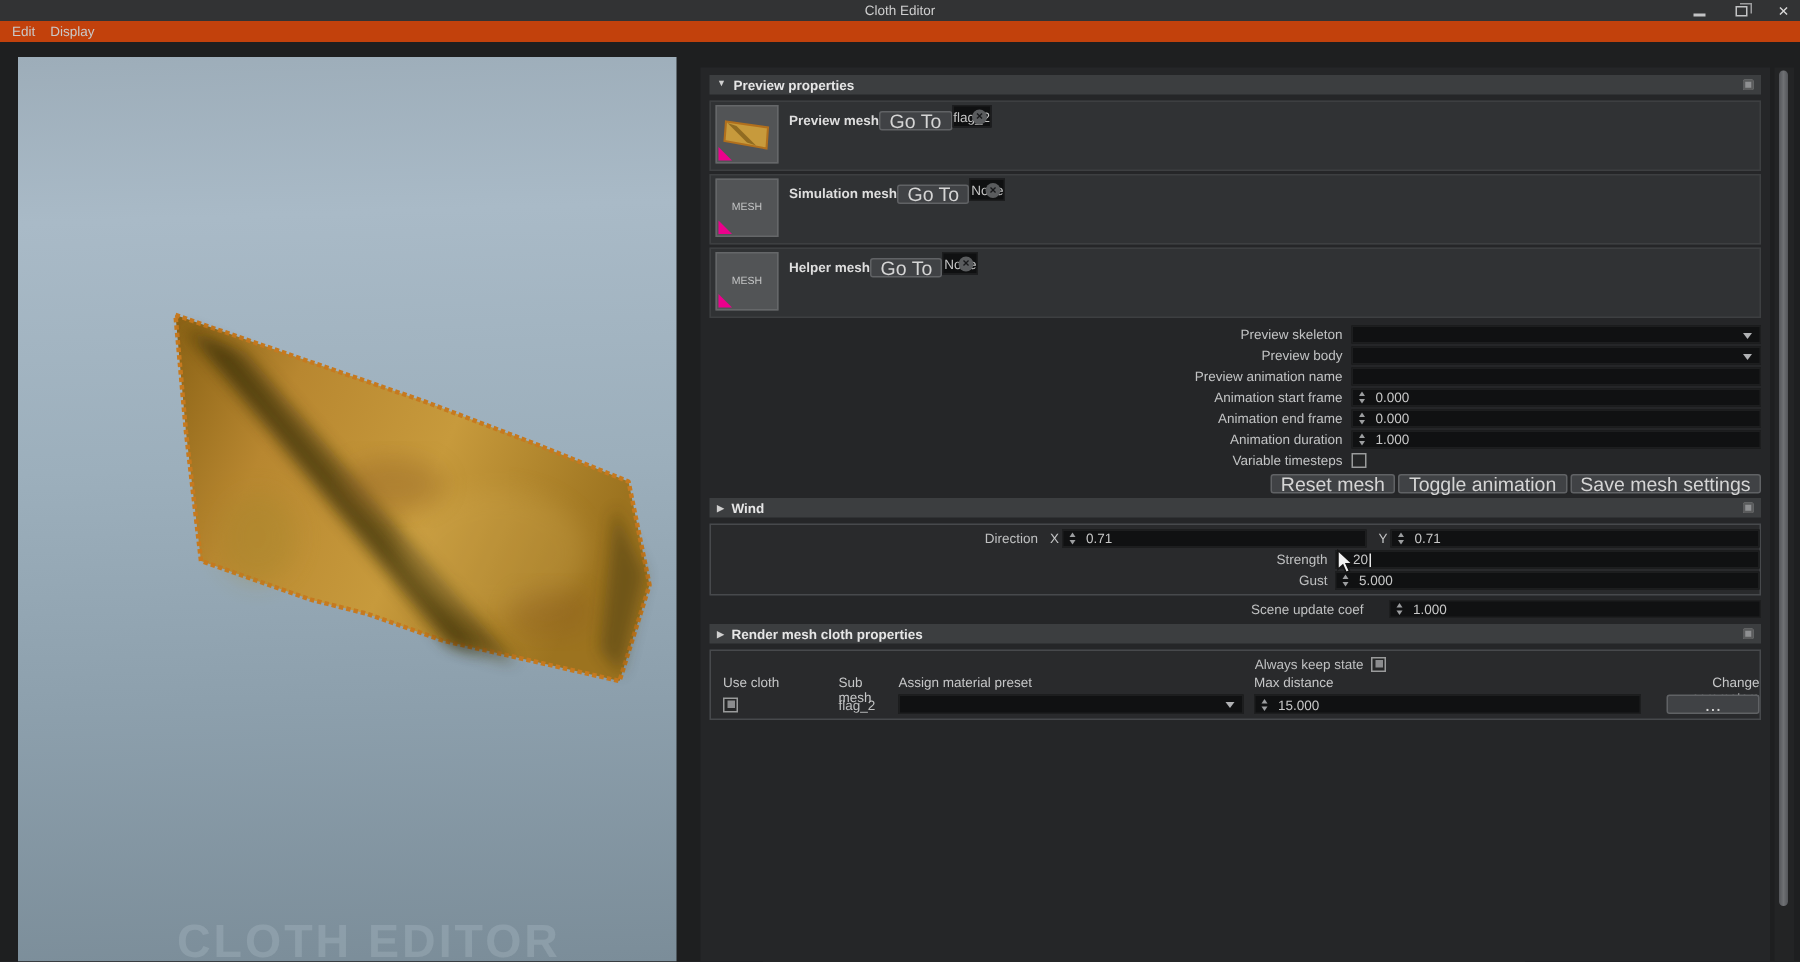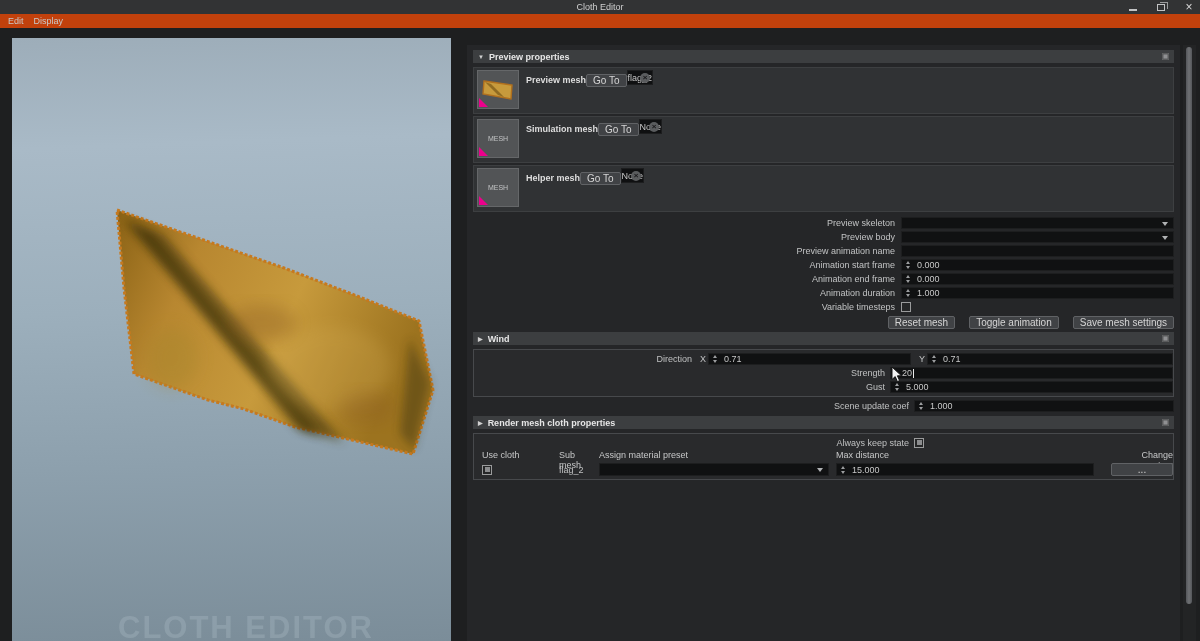--- a/index.html
+++ b/index.html
@@ -40,21 +40,21 @@
   .mesh-block{display:flex;gap:7px;background:#303234;border:1px solid #3d3f41;
     padding:2px 3px;margin-bottom:2px;height:47px;}
   .thumb{width:42px;height:39px;background:#525456;border:1px solid #656769;position:relative;
     display:flex;align-items:center;justify-content:center;font-size:7px;color:#c3c4c5;flex:none;}
   .pinktri{position:absolute;left:1px;bottom:1px;width:0;height:0;
     border-bottom:9px solid #ec008c;border-right:9px solid transparent;}
   .mesh-main{flex:1;display:flex;flex-direction:row;}
   .mesh-top{display:flex;align-items:center;height:20px;}
   .mesh-label{font-weight:bold;color:#dedede;}
   .btn{background:#404245;border:1px solid #606265;border-radius:2px;color:#d5d5d5;
-    font-size:10px;font-family:inherit;height:13px;line-height:11px;padding:0 6px;cursor:default;}
+    font-size:13px;font-family:inherit;height:13px;line-height:11px;padding:0 6px;cursor:default;}
   .goto{margin-left:auto;}
   .mesh-input{height:15px;background:#0f1011;border:1px solid #1c1d1e;position:relative;
     display:flex;align-items:center;justify-content:center;color:#c6c6c6;}
   .clear-btn{position:absolute;right:2px;top:2px;width:10px;height:10px;border-radius:50%;
     background:#5a5c5e;color:#17181a;font-size:8px;line-height:10px;text-align:center;font-weight:bold;}
   
   .form-rows{margin-top:4px;}
   .frow{display:flex;align-items:center;height:13px;margin-bottom:1px;}
   .flabel{width:428px;text-align:right;padding-right:6px;color:#c2c3c4;flex:none;}
   .ffield{flex:1;height:12px;background:#101112;border:1px solid #1d1e1f;position:relative;
@@ -63,34 +63,34 @@
     border-left:3.5px solid transparent;border-right:3.5px solid transparent;border-top:4px solid #b0b2b4;}
   .spinner{display:flex;flex-direction:column;align-items:center;justify-content:center;
     gap:2px;width:12px;flex:none;}
   .spin-up{width:0;height:0;border-left:2.5px solid transparent;border-right:2.5px solid transparent;border-bottom:3px solid #9c9ea0;}
   .spin-down{width:0;height:0;border-left:2.5px solid transparent;border-right:2.5px solid transparent;border-top:3px solid #9c9ea0;}
   .fvalue{color:#c8c8c8;padding-left:3px;}
   .checkbox{width:10px;height:10px;border:1px solid #9a9b9c;background:#252627;flex:none;}
   .checkbox.checked{display:flex;align-items:center;justify-content:center;}
   .checkbox.checked::after{content:"";width:5px;height:5px;background:#8b8c8e;}
   
-  .btn-row{display:flex;justify-content:flex-end;gap:14px;margin:3px 0 3px 0;}
+  .btn-row{display:flex;justify-content:flex-end;gap:2px;margin:3px 0 3px 0;}
   
   .frame{border:1px solid #47494c;background:#292a2c;padding:2px 0;}
   .wind-row{display:flex;align-items:center;height:14px;}
   .dir-label{width:224px;text-align:right;padding-right:6px;flex:none;}
   .axis-label{width:10px;text-align:center;flex:none;color:#c2c3c4;}
   .x-field{width:203px;flex:none;margin-right:6px;}
   .y-field{flex:1;}
   .flabel-w{width:416px;text-align:right;padding-right:5px;flex:none;}
   .strength-field{flex:1;height:12px;background:#101112;border:1px solid #1d1e1f;
     position:relative;display:flex;align-items:center;}
   .caret{width:1px;height:9px;background:#e8e8e8;margin-left:1px;}
   .cursor-svg{position:absolute;left:0px;top:-2px;z-index:5;}
-  .scene-row{display:flex;align-items:center;height:14px;margin-top:2px;}
+  .scene-row{display:flex;align-items:center;height:14px;margin-top:2px;gap:12px;}
   .flabel-s{width:441px;text-align:right;padding-right:5px;flex:none;}
   
   .aks-row{display:flex;align-items:center;height:13px;margin-bottom:1px;}
   .aks-label{width:440px;text-align:right;padding-right:5px;flex:none;}
   .rcols,.rrow{display:flex;align-items:flex-start;}
   .rcols{height:12px;color:#c6c7c8;}
   .rrow{height:15px;align-items:center;}
   .c1{width:85px;padding-left:8px;flex:none;}
   .c2{width:40px;flex:none;}
   .c3{width:230px;flex:none;margin-right:7px;}

